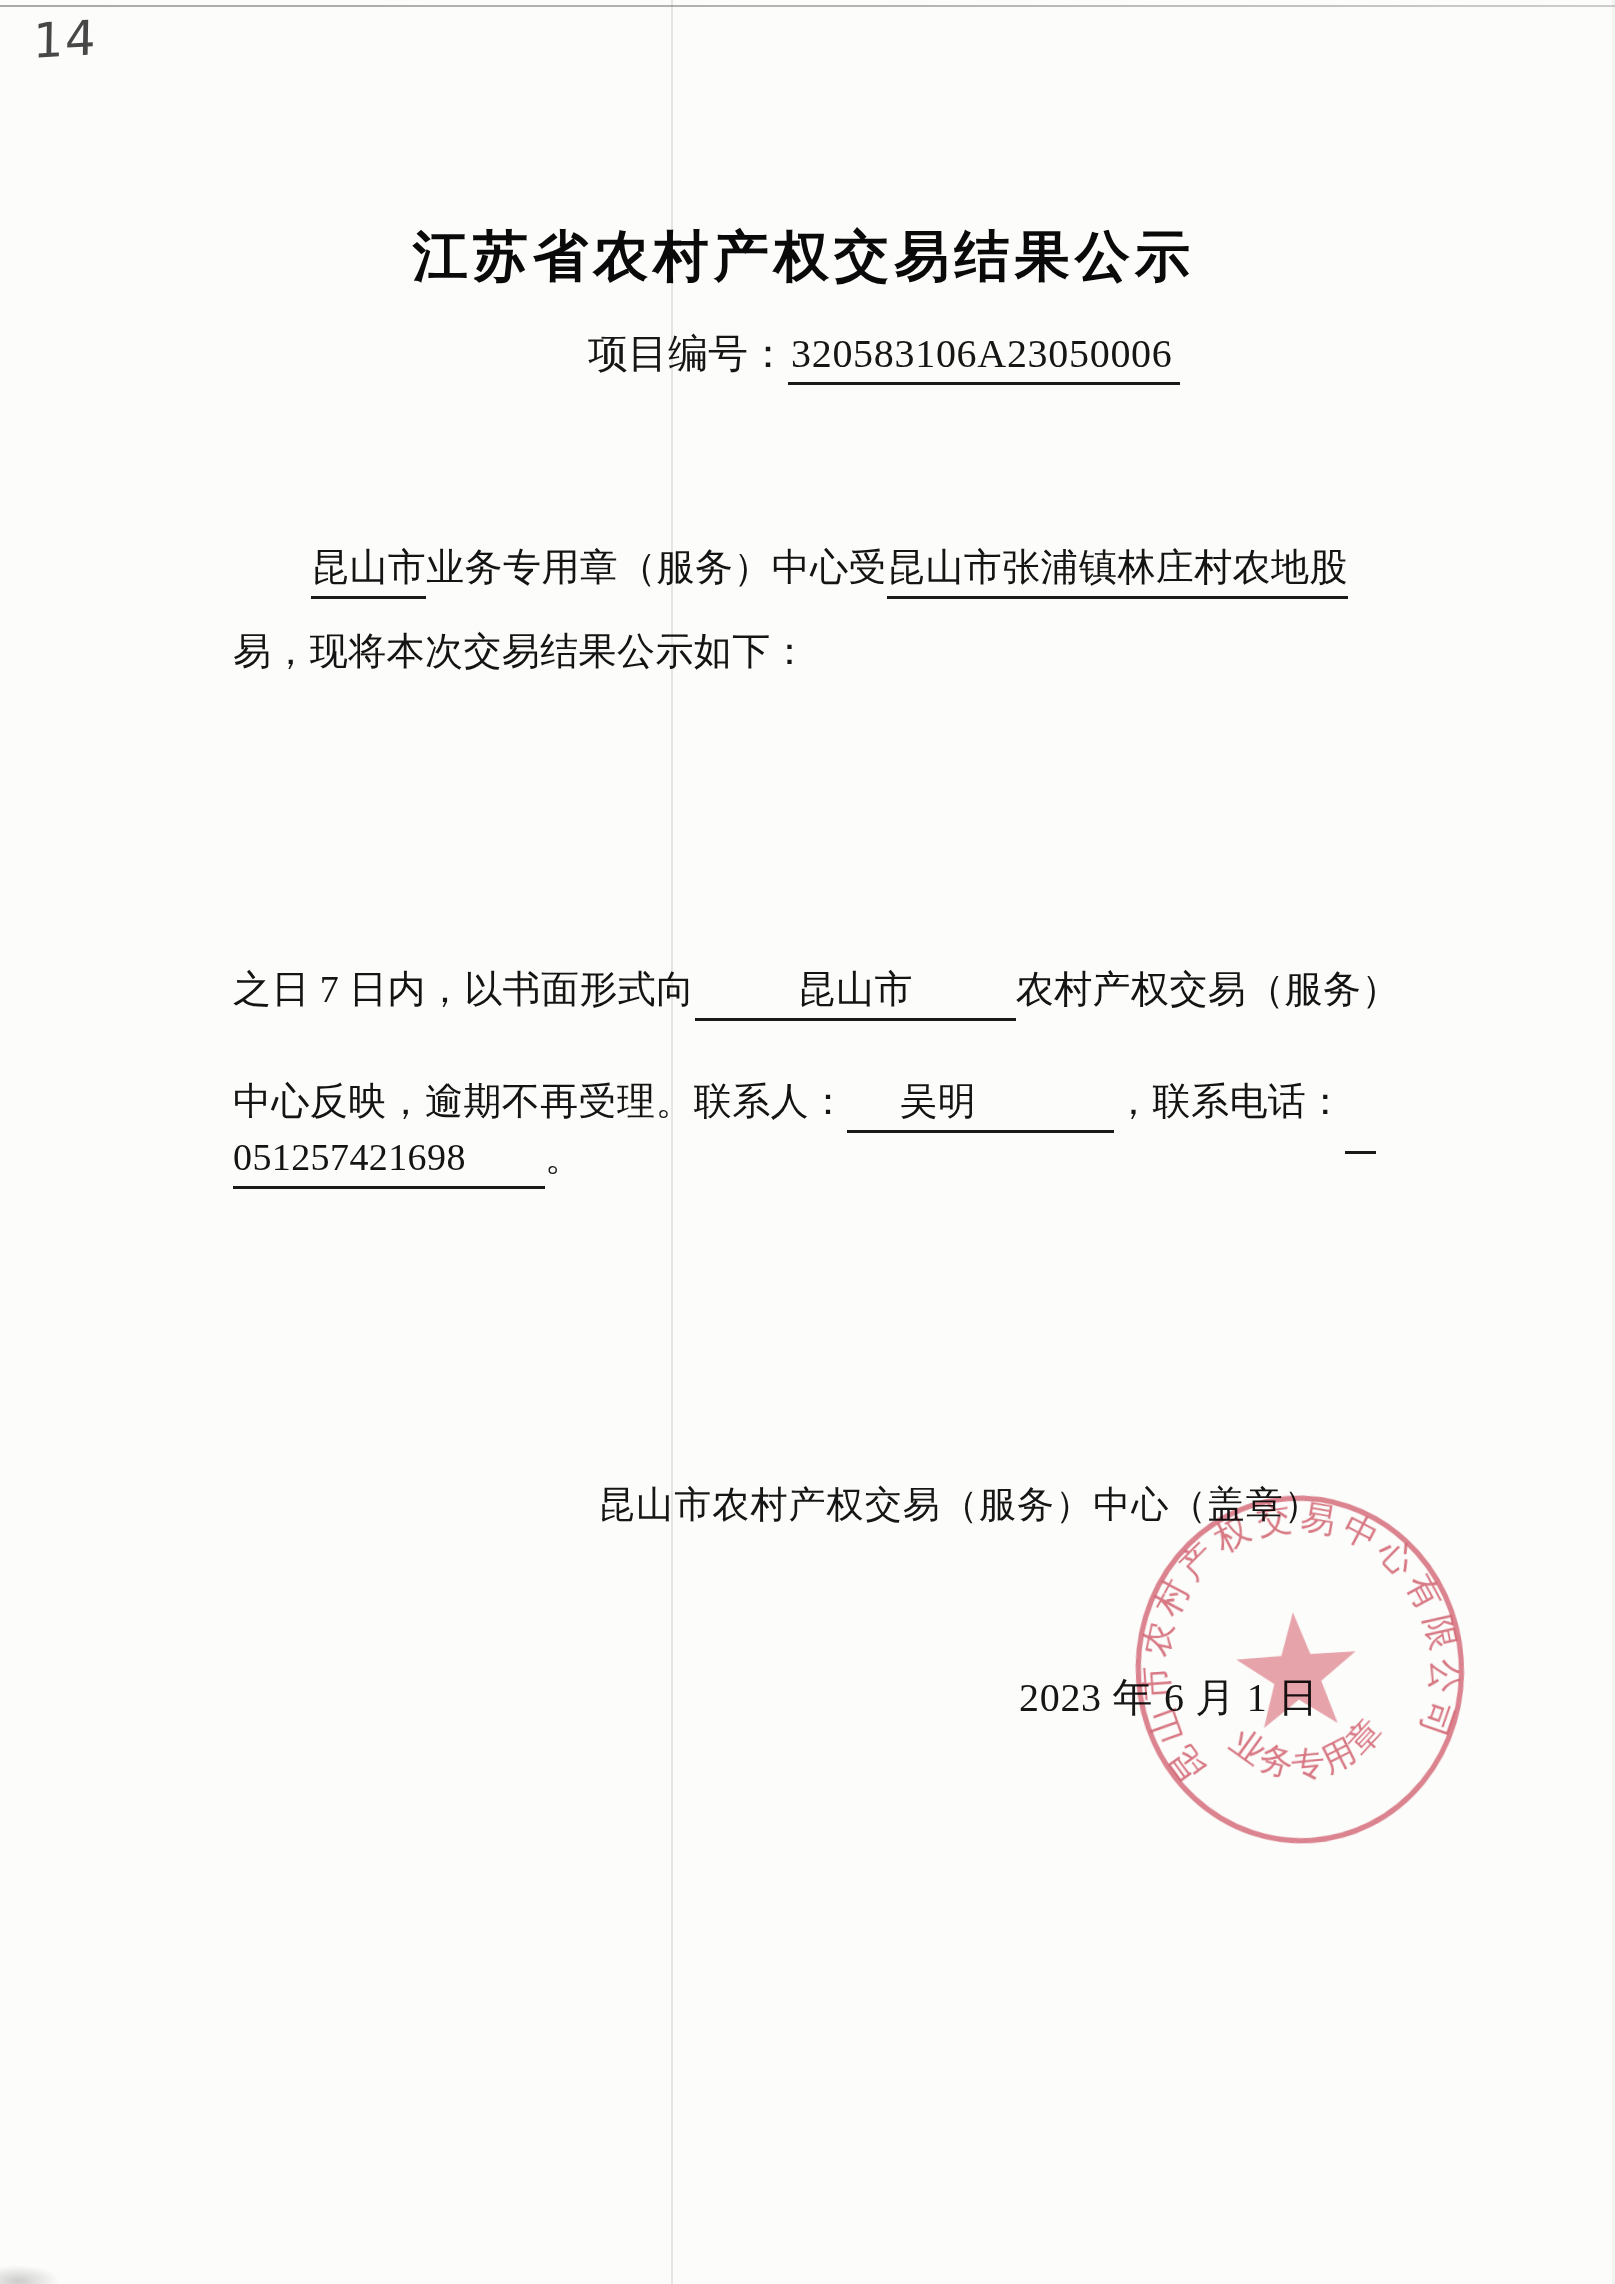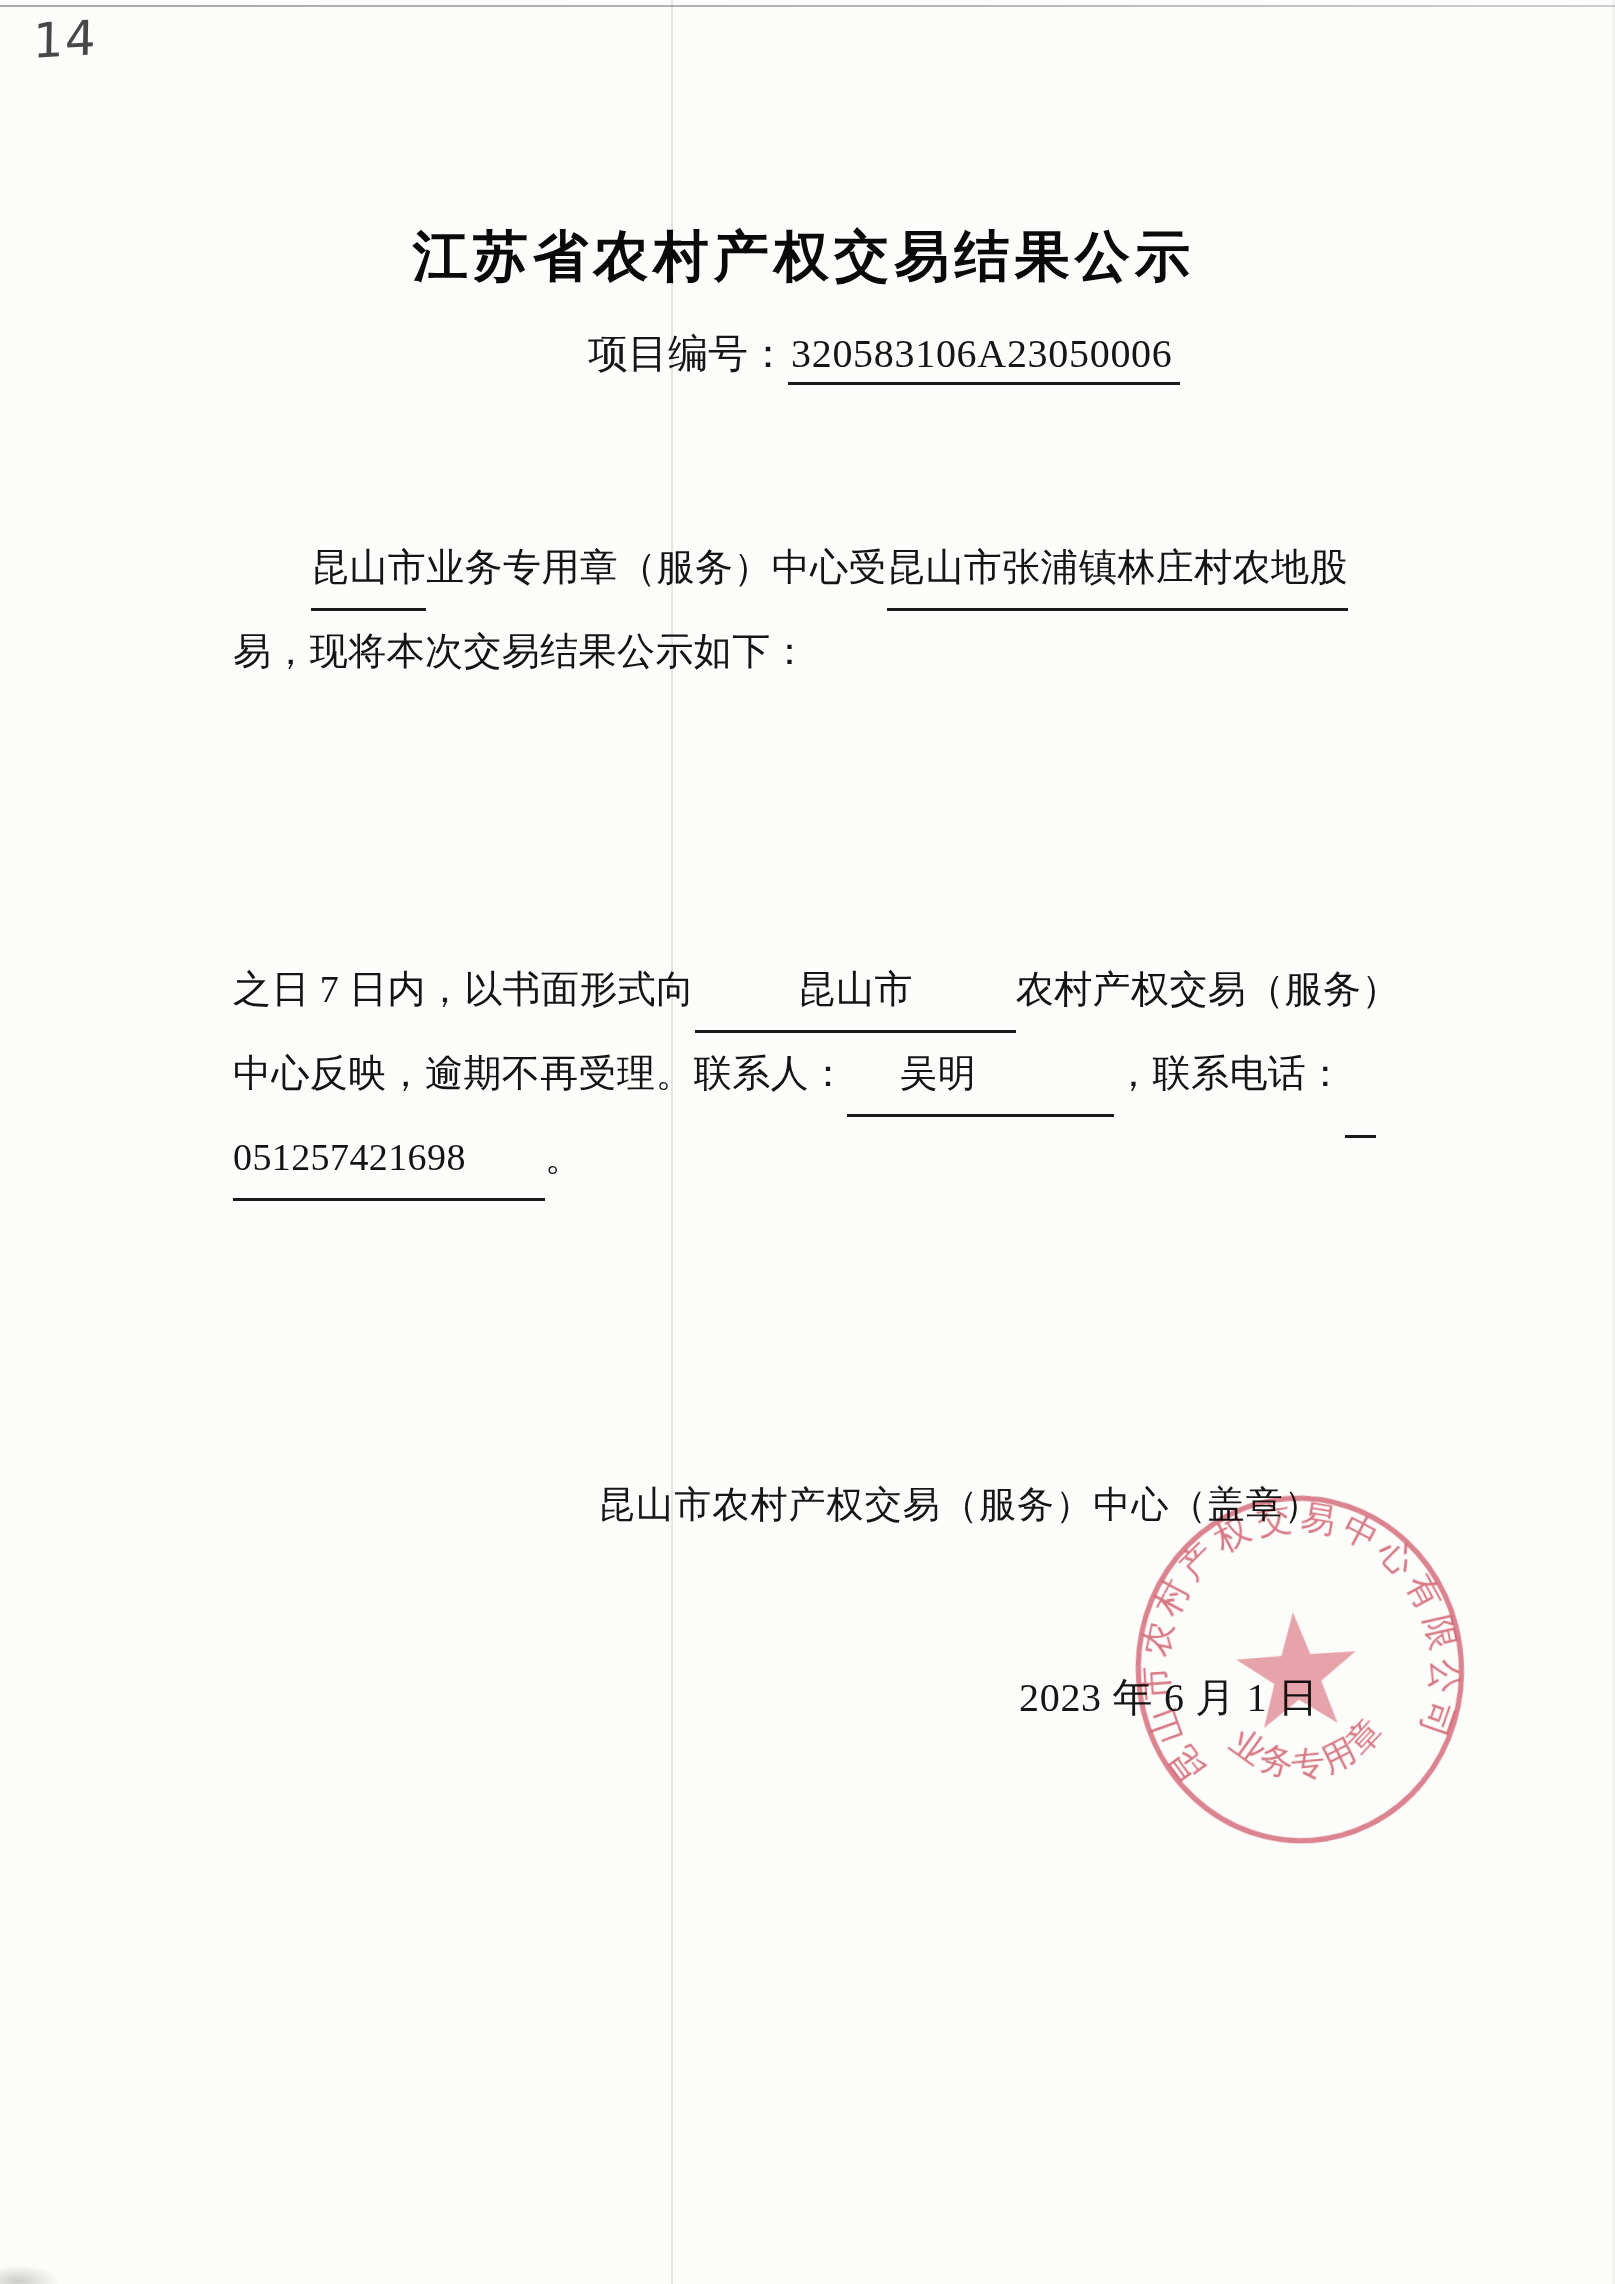--- a/index.html
+++ b/index.html
@@ -25,21 +25,21 @@
   
   .project-line{position:absolute;left:588px;top:326px;font-size:40px;white-space:nowrap;}
   .project-line .num{border-bottom:3px solid #1a1a1a;padding:0 7.5px 6px 3px;letter-spacing:0.7px;}
   
   .para{position:absolute;left:233px;width:1155px;font-size:38px;line-height:84px;
     letter-spacing:0.4px;color:#141414;}
   .para1{top:525px;}
   .para2{top:947px;}
   .line{white-space:nowrap;height:84px;}
   .indent{text-indent:78px;}
-  .u{border-bottom:3px solid #1a1a1a;padding-bottom:20px;}
+  .u{border-bottom:3px solid #1a1a1a;padding-bottom:8px;margin-top:28px;}
   .u-city{padding-left:103px;padding-right:103px;}
   .u-name{padding-left:52px;padding-right:138px;}
   .u-tail{padding-right:31px;}
   .u-phone{padding-right:79px;}
   .u-blank{display:inline-block;width:31px;}
   .u-blank::before{content:"\00a0";}
   
   .sig-org{position:absolute;left:598px;top:1480px;font-size:37px;letter-spacing:1.1px;white-space:nowrap;}
   .sig-date{position:absolute;left:1019px;top:1670px;font-size:40px;letter-spacing:0.7px;white-space:nowrap;}
   

